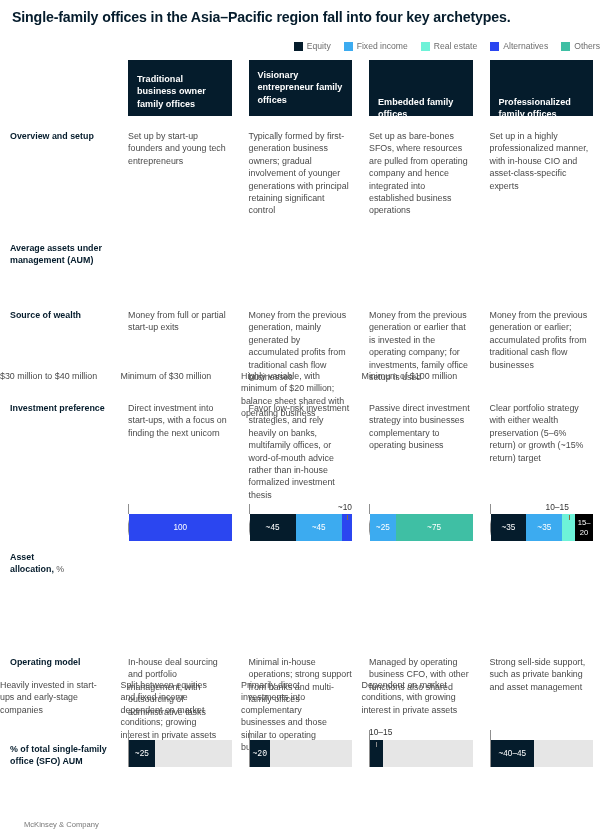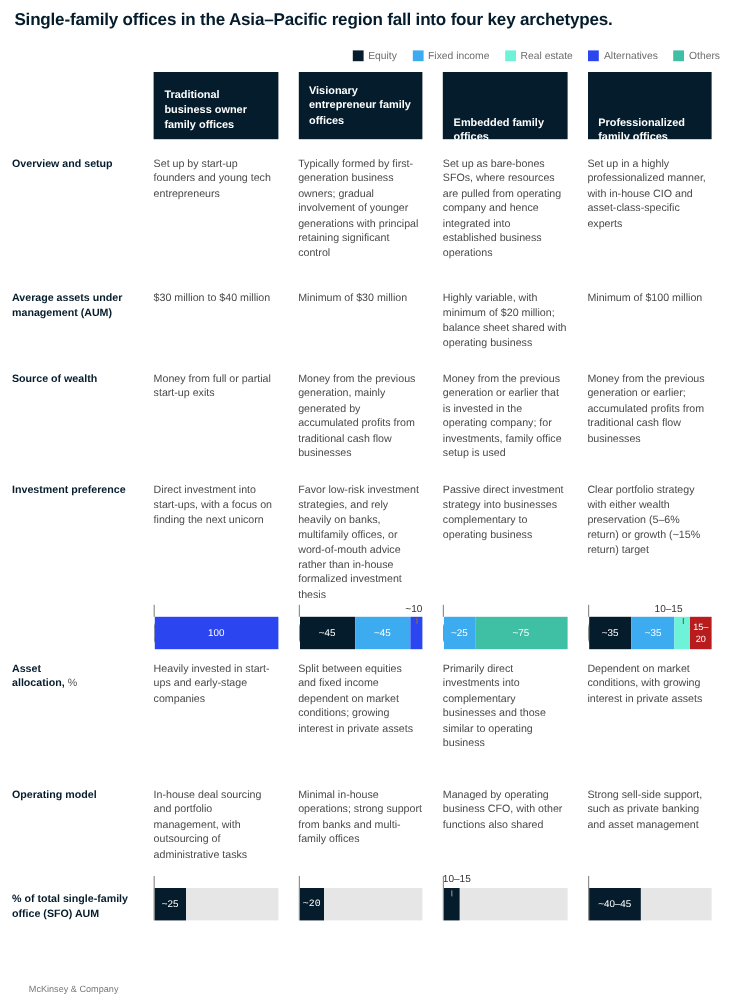--- a/index.html
+++ b/index.html
@@ -194,21 +194,21 @@
     <div class="row" style="margin-top:14px; height:112px;">
       <div class="rowlabel">Overview and setup</div>
       <div class="cells">
         <div class="cell">Set up by start-up founders and young tech entrepreneurs</div>
         <div class="cell">Typically formed by first-generation business owners; gradual involvement of younger generations with principal retaining significant control</div>
         <div class="cell">Set up as bare-bones SFOs, where resources are pulled from operating company and hence integrated into established business operations</div>
         <div class="cell">Set up in a highly professionalized manner, with in-house CIO and asset-class-specific experts</div>
       </div>
     </div>
 
-    <div class="row" style="height:67px;">
+    <div class="row" style="height:67px;flex-direction:column;">
       <div class="rowlabel">Average assets under management (AUM)</div>
       <div class="cells">
         <div class="cell">$30 million to $40 million</div>
         <div class="cell">Minimum of $30 million</div>
         <div class="cell">Highly variable, with minimum of $20 million; balance sheet shared with operating business</div>
         <div class="cell">Minimum of $100 million</div>
       </div>
     </div>
 
     <div class="row" style="height:93px;">
@@ -264,29 +264,29 @@
 
         <div class="barcell">
           <div class="barnote" style="left:56px; top:-12px;">10–15</div>
           <div class="bar">
             <span class="bartick" style="left:-1px;"></span>
             <div class="seg" style="width:35%; background:#051c2c;">~35</div>
             <div class="seg" style="width:35%; background:#3cabf0;">~35</div>
             <div class="seg" style="width:12.5%; background:#6ef2d8; position:relative;">
               <span style="position:absolute; top:1px; left:50%; width:1px; height:5px; background:#8a6a3a;"></span>
             </div>
-            <div class="seg narrow" style="width:17.5%; background:#b91c1c; white-space:pre-line;">15–
+            <div class="seg narrow" style="width:17.5%; background:#000000; white-space:pre-line;">15–
 20</div>
           </div>
         </div>
 
       </div>
     </div>
 
-    <div class="row" style="height:105px; margin-top:6px;">
+    <div class="row" style="height:105px; margin-top:6px;flex-direction:column;">
       <div class="rowlabel"><span>Asset</span><br><span>allocation, </span><span class="light">%</span></div>
       <div class="cells">
         <div class="cell">Heavily invested in start-ups and early-stage companies</div>
         <div class="cell">Split between equities and fixed income dependent on market conditions; growing interest in private assets</div>
         <div class="cell">Primarily direct investments into complementary businesses and those similar to operating business</div>
         <div class="cell">Dependent on market conditions, with growing interest in private assets</div>
       </div>
     </div>
 
     <div class="row" style="height:78px;">

